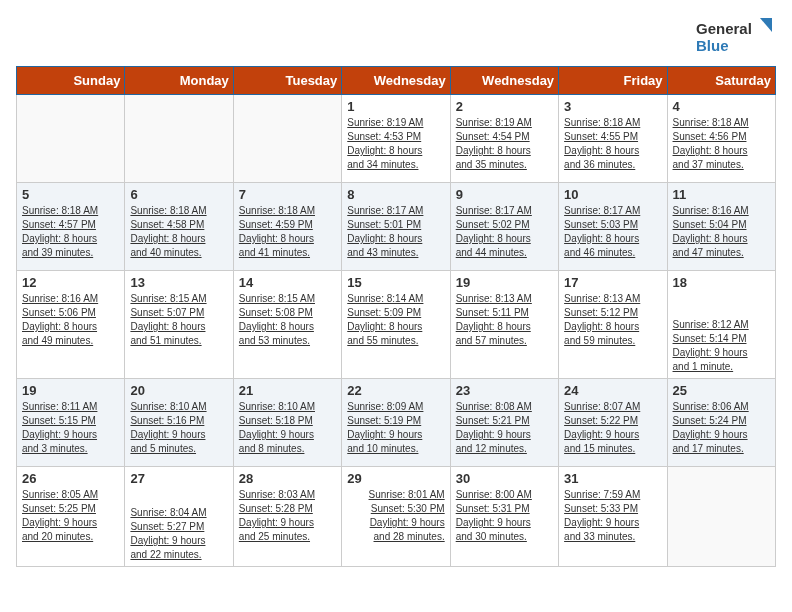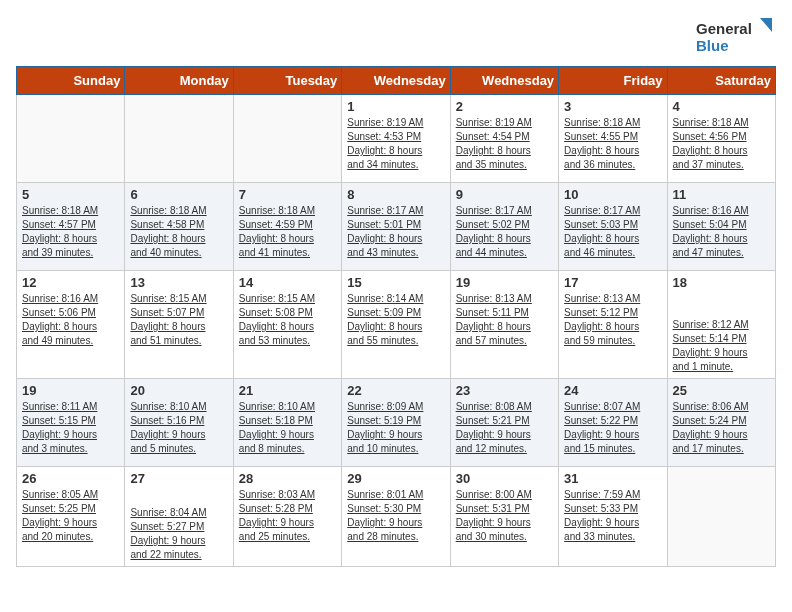--- a/index.html
+++ b/index.html
@@ -308,21 +308,21 @@
         </td>
         <td>
           <span class="day-number">28</span>
           <div class="day-info" style="white-space: pre-line;">Sunrise: 8:03 AM
 Sunset: 5:28 PM
 Daylight: 9 hours
 and 25 minutes.</div>
         </td>
         <td>
           <span class="day-number">29</span>
-          <div class="day-info" style="white-space: pre-line;">Sunrise: 8:01 AM
+          <div class="day-info" style="white-space: pre-line; text-align: right;">Sunrise: 8:01 AM
 Sunset: 5:30 PM
 Daylight: 9 hours
 and 28 minutes.</div>
         </td>
         <td>
           <span class="day-number">30</span>
           <div class="day-info" style="white-space: pre-line;">Sunrise: 8:00 AM
 Sunset: 5:31 PM
 Daylight: 9 hours
 and 30 minutes.</div>

